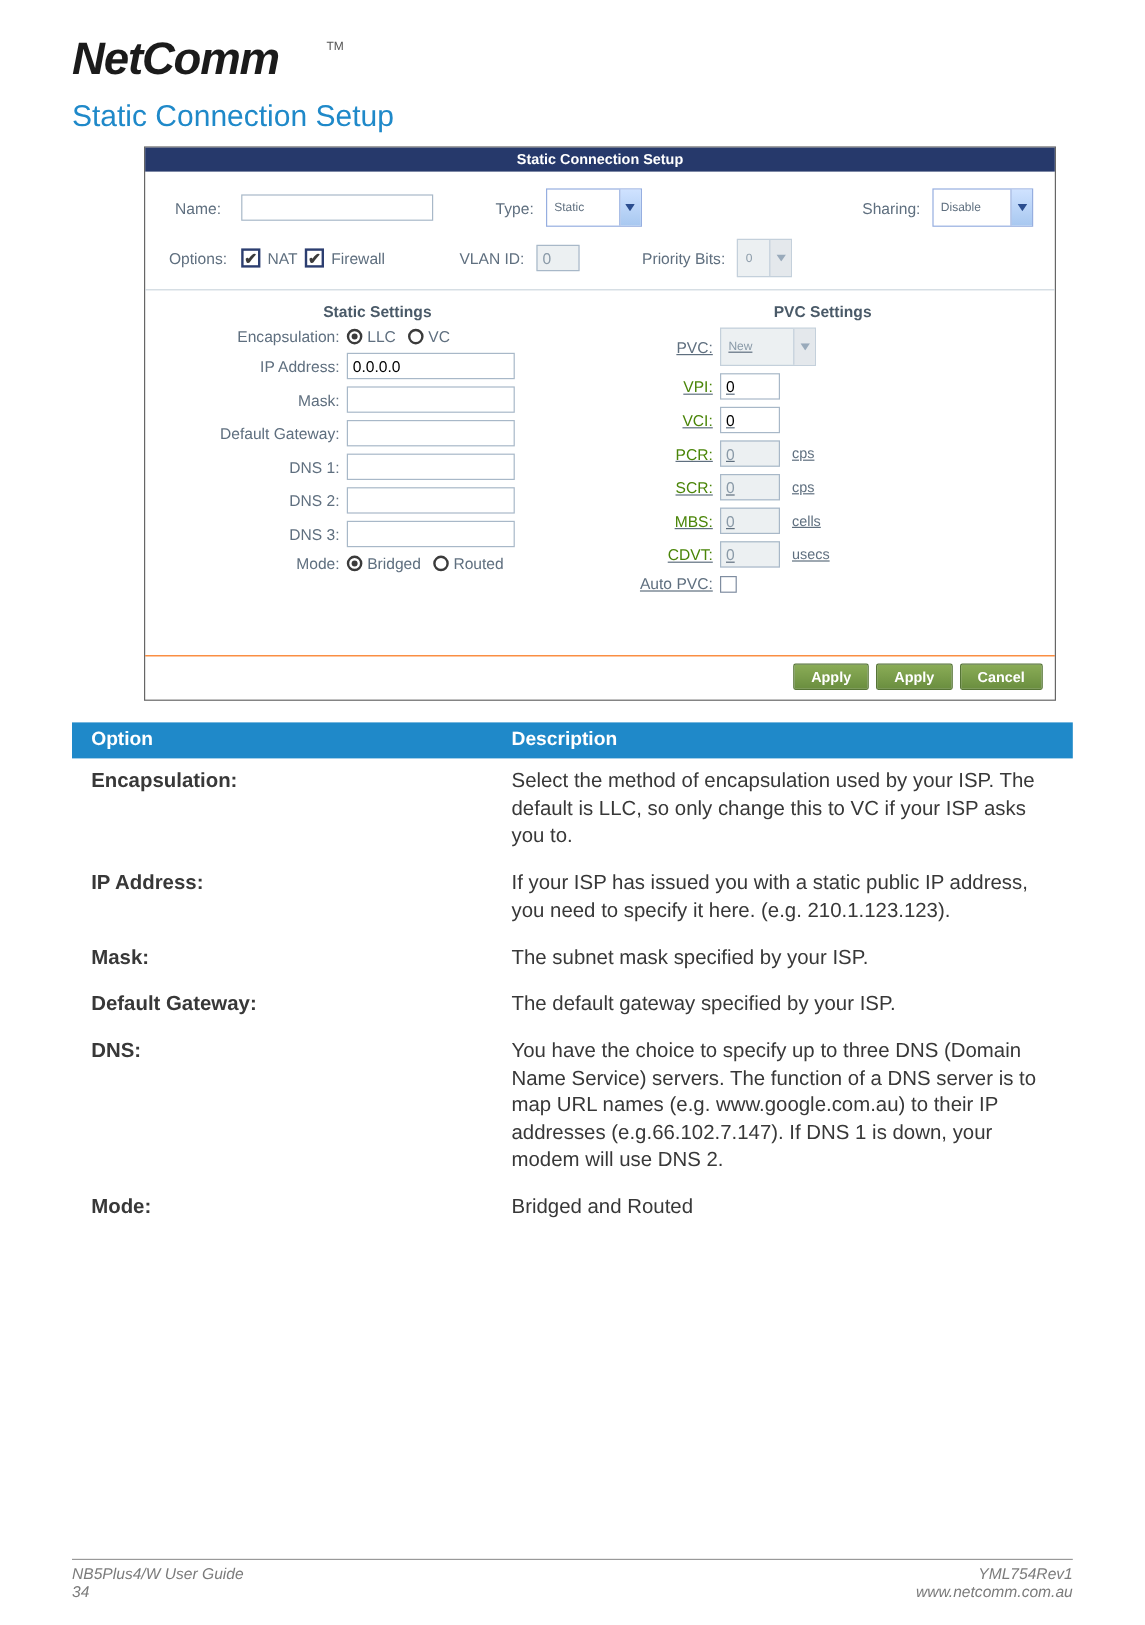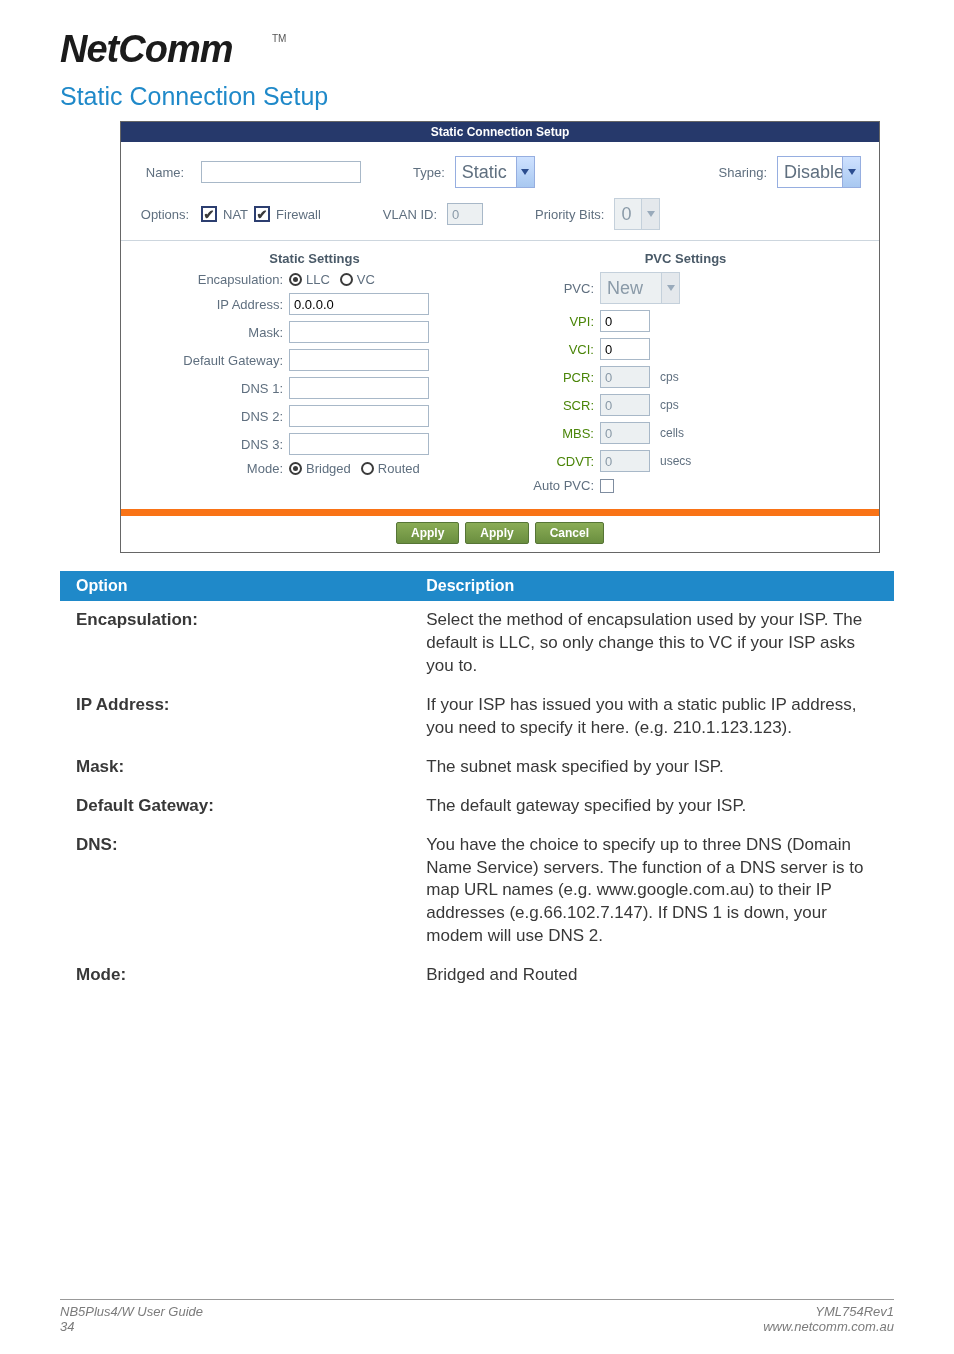--- a/index.html
+++ b/index.html
@@ -18,34 +18,34 @@
   .chk { width: 16px; height: 16px; border: 2px solid #2c3e70; display: inline-flex; align-items: center; justify-content: center; background: #fff; }
   .chkmark { color: #3b3b3b; font-size: 13px; font-weight: bold; line-height: 1; }
   .radio { display: inline-block; width: 13px; height: 13px; border: 2px solid #3b3b3b; border-radius: 50%; position: relative; vertical-align: middle; }
   .radio.checked::after { content: ""; position: absolute; left: 2px; top: 2px; width: 5px; height: 5px; background: #3b3b3b; border-radius: 50%; }
   .cols { display: flex; gap: 20px; }
   .col-left { flex: 1; }
   .col-right { flex: 1; }
   .subhead { text-align: center; font-weight: bold; color: #4a5a68; font-size: 13px; margin-bottom: 6px; }
   .field { display: flex; align-items: center; margin-bottom: 6px; }
   .field .flabel { width: 150px; text-align: right; padding-right: 6px; }
-  .pvcfield { display: flex; align-items: center; margin-bottom: 6px; }
+  .pvcfield { display: flex; align-items: center; margin-bottom: 6px; text-decoration: underline; }
   .pvcfield .flabel { width: 90px; text-align: right; padding-right: 6px; color: #4a8508; }
   .pvcfield .flabel.soft { color: #5f6f7f; }
   .pvcfield .unit { margin-left: 10px; color: #5f6f7f; font-size: 12px; }
-  .btnbar { display: flex; justify-content: center; gap: 6px; padding: 6px 10px 8px 10px; border-top: 7px solid #f97316; }
+  .btnbar { display: flex; justify-content: flex-end; gap: 6px; padding: 6px 10px 8px 10px; border-top: 1px solid #f97316; margin-top: 36px; }
   .btn { background: linear-gradient(#8aac56, #6a8e3f); color: #fff; border: 1px solid #567536; font-size: 12px; font-weight: bold; padding: 3px 14px; border-radius: 2px; cursor: pointer; }
   .options-table { margin-top: 18px; width: 100%; border-collapse: collapse; }
   .options-table th { background: #1f89c9; color: #fff; font-weight: 700; text-align: left; padding: 6px 16px; font-size: 16px; }
   .options-table td { padding: 8px 16px; font-size: 17px; vertical-align: top; color: #383838; line-height: 1.35; font-family: Verdana, Arial, sans-serif; }
   .options-table td.optname { font-weight: bold; white-space: nowrap; width: 42%; }
   .footer { position: absolute; bottom: 20px; left: 60px; right: 60px; border-top: 1px solid #999; padding-top: 4px; display: flex; justify-content: space-between; font-size: 13px; color: #7b7b7b; font-style: italic; }
   .footer .left { text-align: left; }
   .footer .right { text-align: right; }
-  .miniselect { position: relative; border: 1px solid #96aee0; height: 32px; background: #fff; display: inline-flex; align-items: center; padding: 0 20px 0 6px; font-size: 18px; }
+  .miniselect { position: relative; border: 1px solid #96aee0; height: 32px; background: #fff; display: inline-flex; align-items: center; padding: 0 20px 0 6px; font-size: 10px; }
   .miniselect.disabled { background: #ecf0f2; color: #8a9aa8; border-color: #c4d0db; }
   .miniselect .dd { position: absolute; right: 0; top: 0; width: 18px; height: 100%; background: linear-gradient(#cfe2ff,#a8c8f0); border-left: 1px solid #96aee0; display: flex; align-items: center; justify-content: center; }
   .miniselect .dd svg { width: 8px; height: 6px; }
   .miniselect.disabled .dd { background: #e4e8ec; border-left-color: #c4d0db; }
   .chkbox-plain { width: 14px; height: 14px; border: 1px solid #7f8da0; display: inline-block; background: #fff; }
 </style>
 </head>
 <body>
 <div class="page">
 

